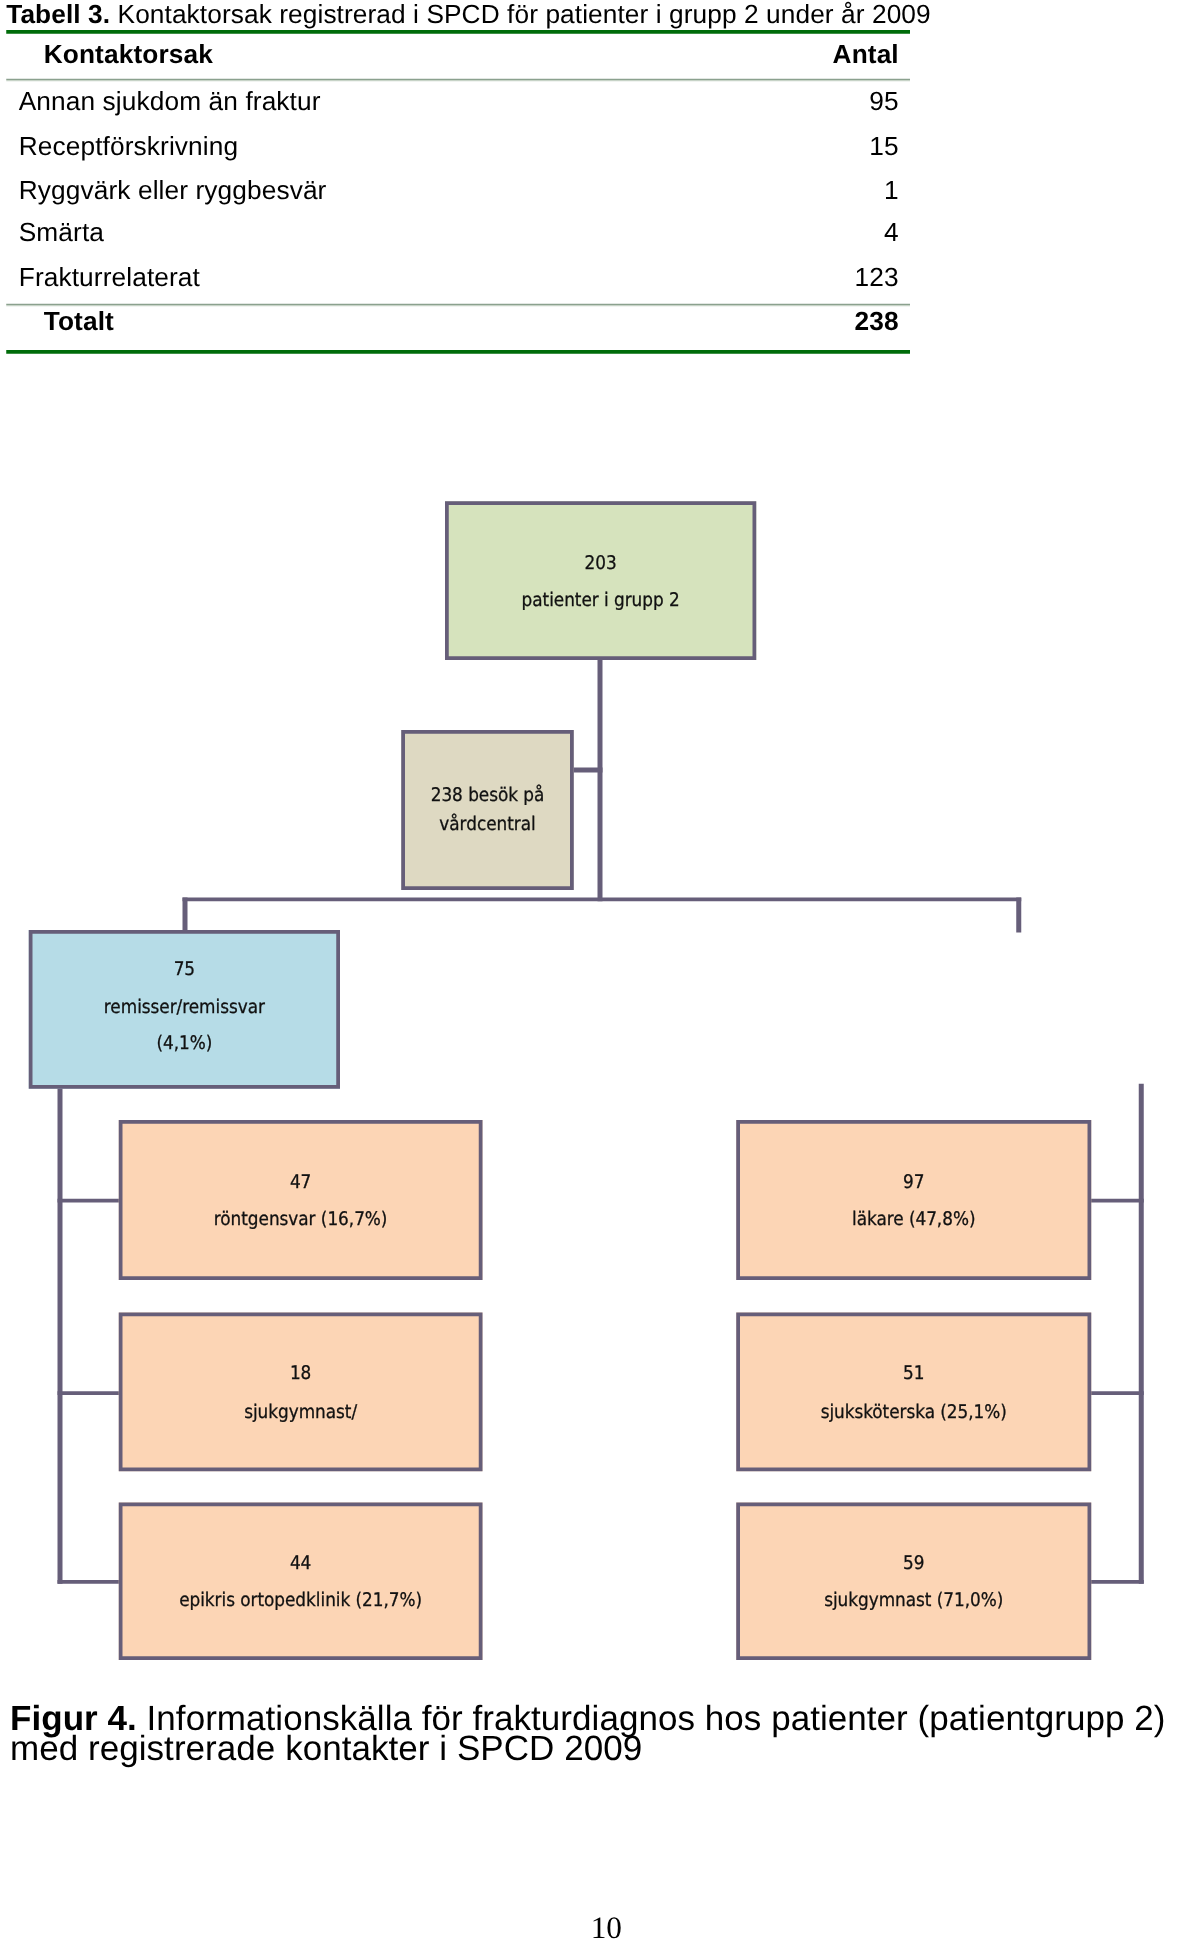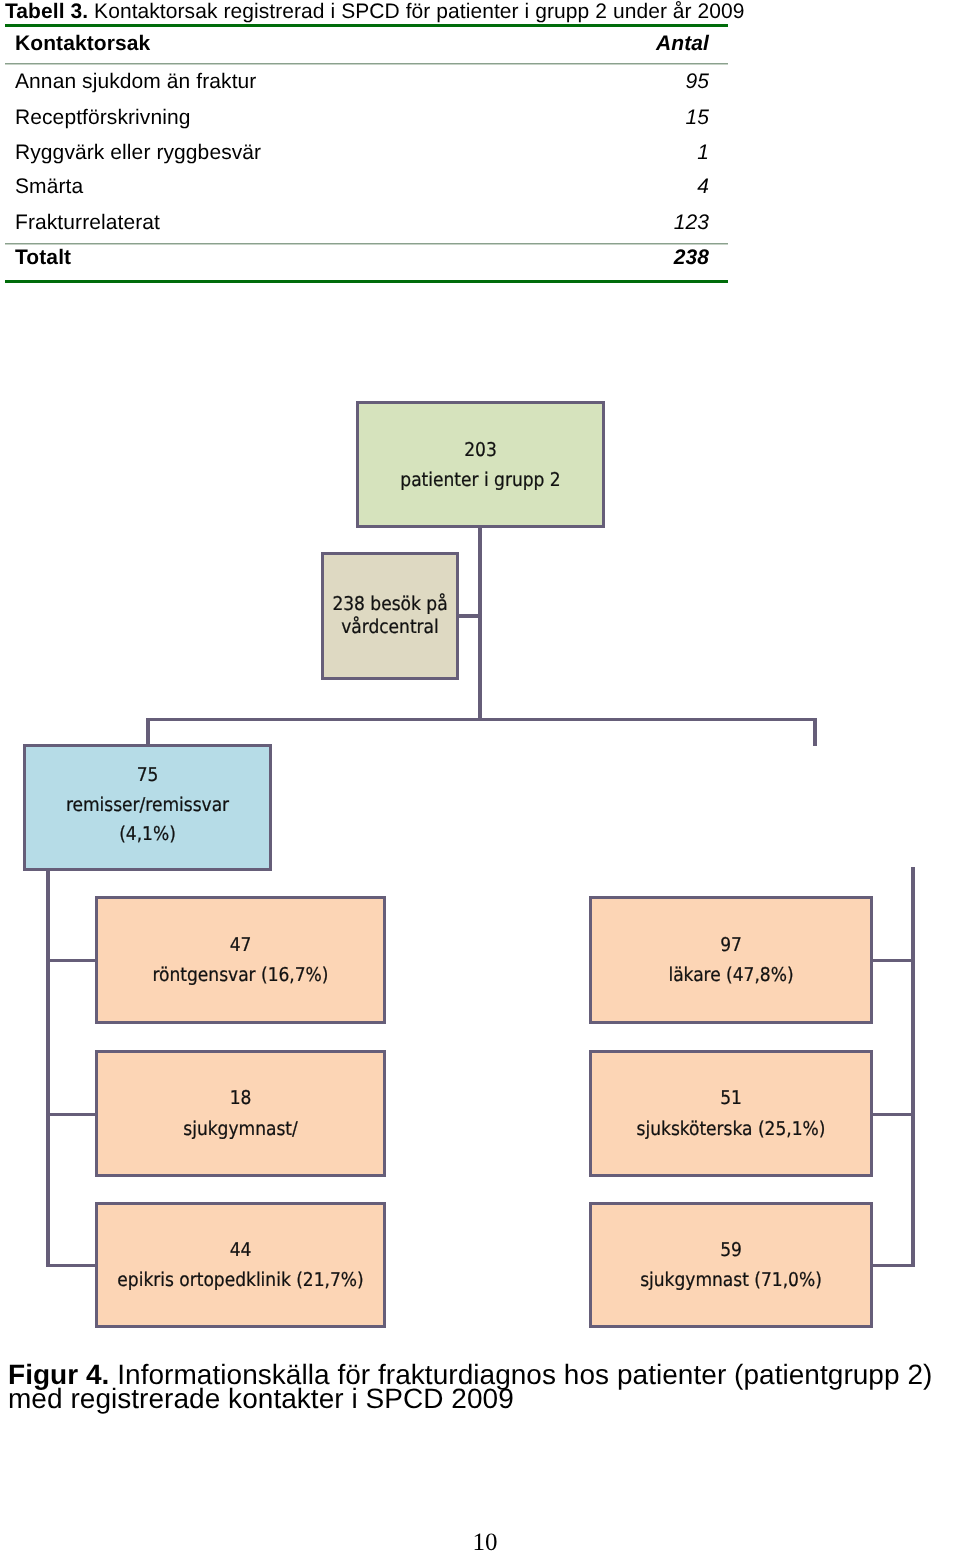--- a/index.html
+++ b/index.html
@@ -14,28 +14,28 @@
   #tbl { position:absolute; left:5px; top:0px; width:723px; }
   .tbl-title { position:absolute; left:0px; top:1px; font-size:21px;
                line-height:21px; white-space:nowrap; letter-spacing:0.073px; }
   .tbl-title .lbl { font-weight:bold; }
   .rule { position:absolute; left:0; width:723px; }
   .rule-green { height:3px; background:#006c0a; }
   .rule-light { height:2px; background:linear-gradient(to bottom,#8ba18e 0%,#8ba18e 60%,#c7d3c7 60%,#c7d3c7 100%); }
   .trow { position:absolute; left:0; width:723px; height:24px; font-size:21px;
           line-height:24px; letter-spacing:0.09px; }
   .tcell-l { position:absolute; left:10px; top:0; white-space:nowrap; }
-  .tcell-r { position:absolute; right:19px; top:0; text-align:left; white-space:nowrap;font-style:italic; }
-  .hdr .tcell-l, .hdr .tcell-r, .tot .tcell-l, .tot .tcell-r { font-weight:bold; }
+  .tcell-r { position:absolute; right:9px; top:0; text-align:left; white-space:nowrap; }
+  .hdr .tcell-l, .hdr .tcell-r, .tot .tcell-l, .tot .tcell-r { font-weight:bold;margin-left:20px; }
 
   
   #fig { position:absolute; left:0; top:0; width:960px; height:1553px; }
   .node { position:absolute; box-sizing:border-box; border:3px solid #665e79;
           display:flex; flex-direction:column; align-items:center;
-          justify-content:center; font-size:19px; line-height:30.2px;
+          justify-content:center; font-size:15px; line-height:30.2px;
           font-family:"DejaVu Sans", sans-serif; font-stretch:condensed;
           letter-spacing:-0.02px; color:#111; text-align:center; z-index:2;
           -webkit-text-stroke:0.22px #111; }
   .node .ln { white-space:nowrap; position:relative; }
   .n-beige { line-height:23px; }
   .n-blue  { line-height:29.5px; }
   .shift-1 > .ln { top:0.5px; }
   .shift-2 > .ln { top:-0.5px; }
   .shift-3 > .ln { top:-2px; }
   .n-green { background:#d6e3bd; }
@@ -108,21 +108,21 @@
     <div class="conn" style="left:46px;top:1264px;width:52px;height:3px"></div>
     <div class="conn" style="left:911px;top:867px;width:4px;height:400px"></div>
     <div class="conn" style="left:869px;top:959px;width:46px;height:3px"></div>
     <div class="conn" style="left:869px;top:1113px;width:46px;height:3px"></div>
     <div class="conn" style="left:869px;top:1264px;width:46px;height:3px"></div>
 
     <div class="node n-green shift-1" style="left:356px;top:401px;width:249px;height:127px">
       <span class="ln">203</span>
       <span class="ln">patienter i grupp 2</span>
     </div>
-    <div class="node n-beige shift-2" style="left:321px;top:552px;width:138px;height:128px">
+    <div class="node n-beige shift-2" style="left:321px;top:584px;width:138px;height:128px">
       <span class="ln">238 besök på</span>
       <span class="ln">vårdcentral</span>
     </div>
     <div class="node n-blue shift-3" style="left:23px;top:744px;width:249px;height:127px">
       <span class="ln">75</span>
       <span class="ln">remisser/remissvar</span>
       <span class="ln">(4,1%)</span>
     </div>
     <div class="node n-orange" style="left:95px;top:896px;width:291px;height:128px">
       <span class="ln">47</span>

